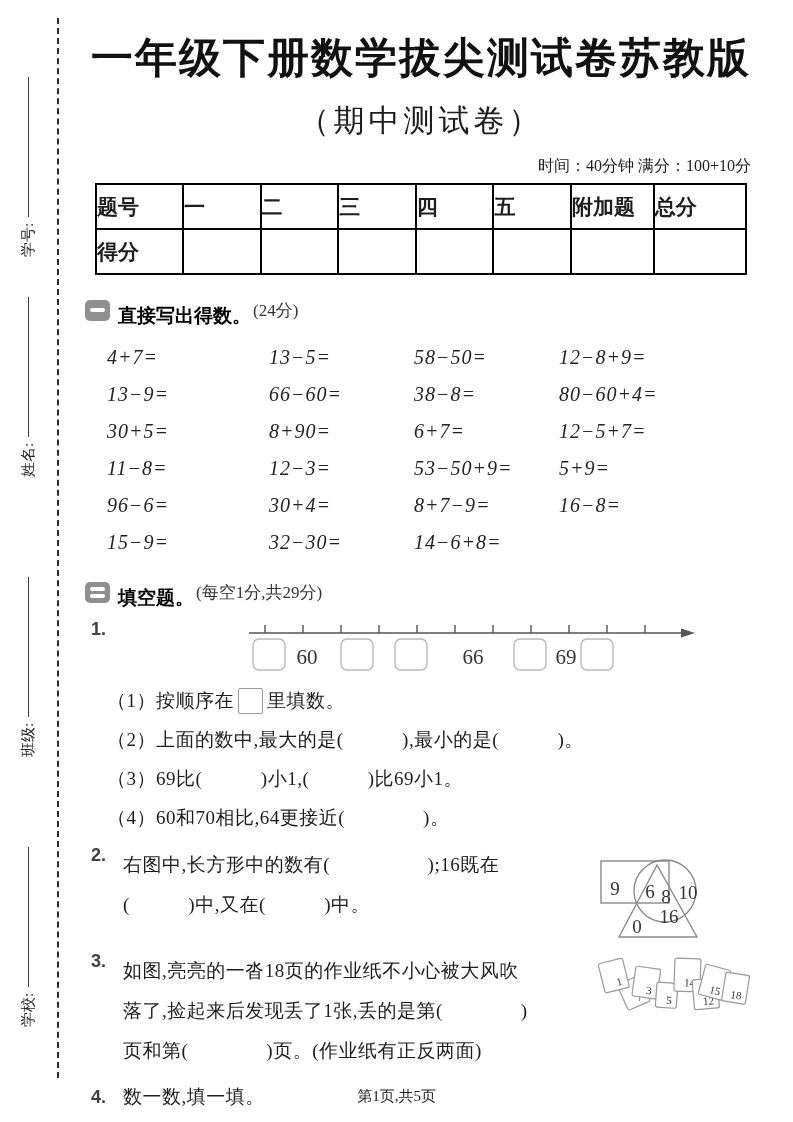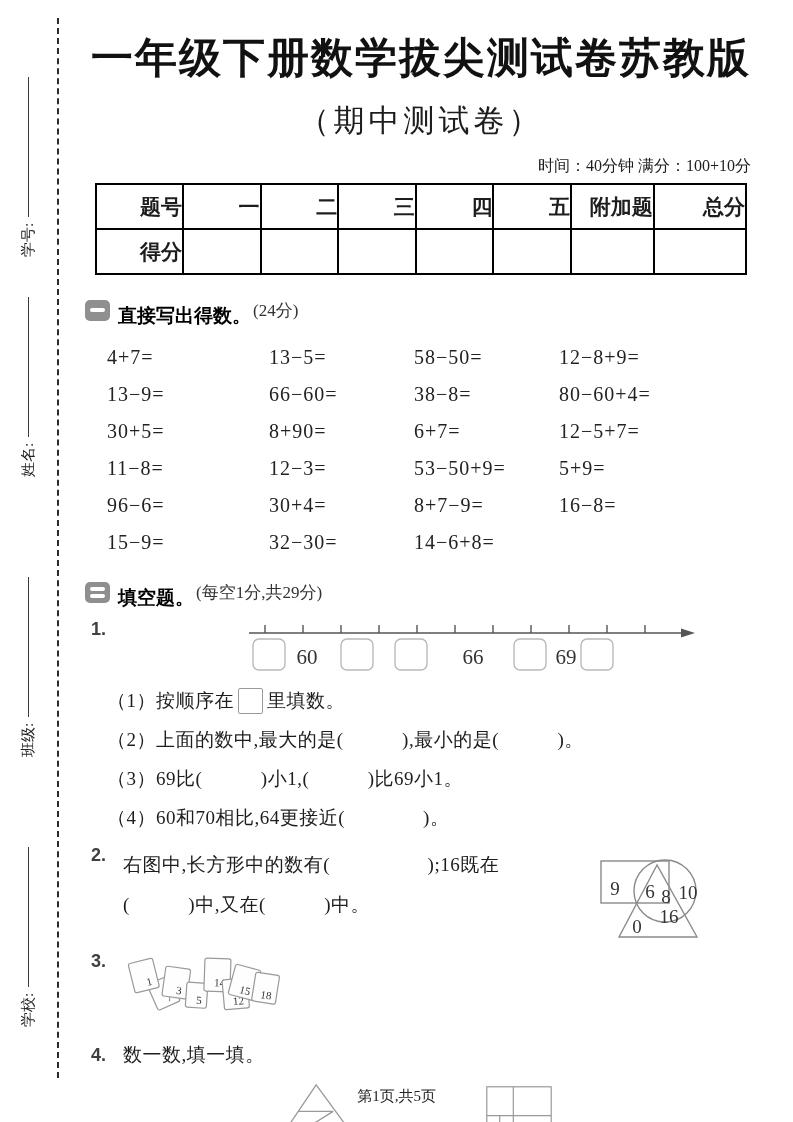--- a/index.html
+++ b/index.html
@@ -19,36 +19,36 @@
   
   .main { position:absolute; left:85px; width:672px; top:0; }
 
   .title { margin-top:30px; text-align:center; font-size:42px; font-weight:600;
            letter-spacing:2px; color:#111; }
   .subtitle { margin-top:14px; text-align:center; font-size:31px; font-weight:500;
               letter-spacing:4px; }
   .meta { margin-top:14px; text-align:right; font-size:16px; padding-right:6px; }
 
   table.score { margin-top:6px; width:652px; margin-left:10px; border-collapse:collapse; }
-  table.score td { border:2px solid #000; height:45px; text-align:right;
+  table.score td { border:2px solid #000; height:45px; text-align:left;
                    font-size:21px; font-weight:700; }
   .col-qn { width:84px; } .col-n { width:75px; } .col-extra { width:80px; } .col-total { width:89px;font-family:Liberation Serif, serif; }
 
   .sec-header { margin-top:16px; display:flex; align-items:center; font-size:19px; }
   .sec-icon { width:25px; height:21px; border-radius:5px; background:#8f8f8f;
               display:inline-flex; flex-direction:column; justify-content:center;
               align-items:center; gap:3px; margin-right:8px; flex:0 0 auto; }
   .sec-icon .bar { width:15px; height:4px; background:#fff; border-radius:2px; }
   .sec-title { font-weight:700; color:#000;margin-top:12px; }
   .sec-points { font-size:17px; color:#333; margin-left:2px; }
 
   .problems { margin-top:10px; display:grid; grid-template-columns:162px 145px 145px 1fr;
               padding-left:22px; row-gap:0; }
   .problems .problem { height:37px; display:flex; align-items:center;
-                       font-size:20px; color:#222; letter-spacing:1px; }
+                       font-size:20px; color:#222; letter-spacing:1px;font-style:italic; }
 
   .qnum { font-family:"Liberation Sans","DejaVu Sans",sans-serif; font-weight:700;
           color:#3f3f3f; font-size:18px; width:32px; flex:0 0 auto; }
 
   .q1row { margin-top:8px; display:flex; align-items:flex-start; padding-left:6px; }
   .q1row svg { margin-left:122px; }
 
   .subqs { padding-left:22px; margin-top:2px; }
   .subq { font-size:19px; line-height:39px; letter-spacing:0.5px; }
   .inline-box { display:inline-block; width:25px; height:26px; border:1px solid #9a9a9a;
@@ -217,20 +217,25 @@
         <text x="55" y="51" font-size="19" text-anchor="middle">6</text>
         <text x="71" y="56" font-size="19" text-anchor="middle">8</text>
         <text x="93" y="52" font-size="19" text-anchor="middle">10</text>
         <text x="74" y="76" font-size="19" text-anchor="middle">16</text>
         <text x="42" y="86" font-size="19" text-anchor="middle">0</text>
       </svg>
     </div>
 
     <div class="q3row">
       <span class="qnum">3.</span>
+      <div class="qtext">
+        <div>如图,亮亮的一沓18页的作业纸不小心被大风吹</div>
+        <div>落了,捡起来后发现丢了1张,丢的是第(　　　　)</div>
+        <div>页和第(　　　　)页。(作业纸有正反两面)</div>
+      </div>
       <svg width="160" height="74" viewBox="0 0 160 74">
         <g transform="translate(24,30) rotate(-24)">
             <rect class="sheet" width="24" height="28" rx="2"></rect>
           <text x="18" y="24" font-size="11" text-anchor="end">7</text>
           </g>
         <g transform="translate(5,9) rotate(-14)">
             <rect class="sheet" width="25" height="30" rx="2"></rect>
           <text x="19" y="26" font-size="11" text-anchor="end">1</text>
           </g>
         <g transform="translate(43,11) rotate(8)">

